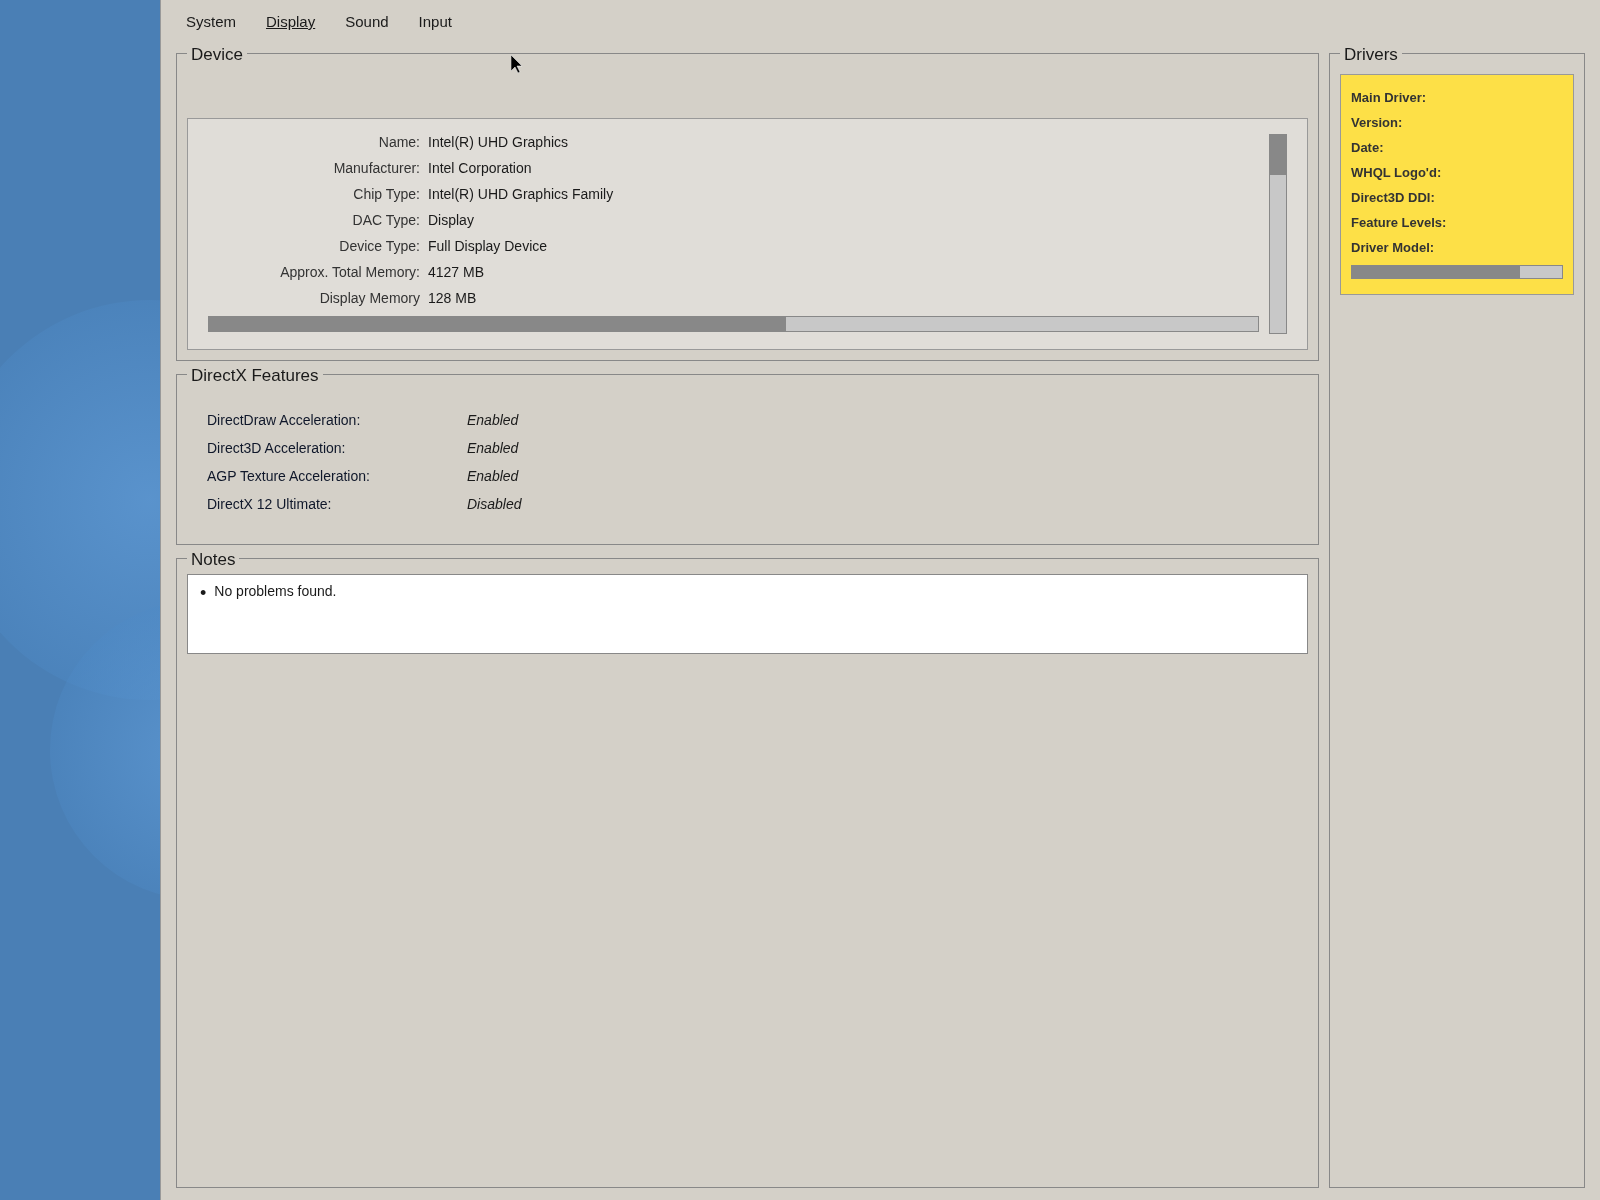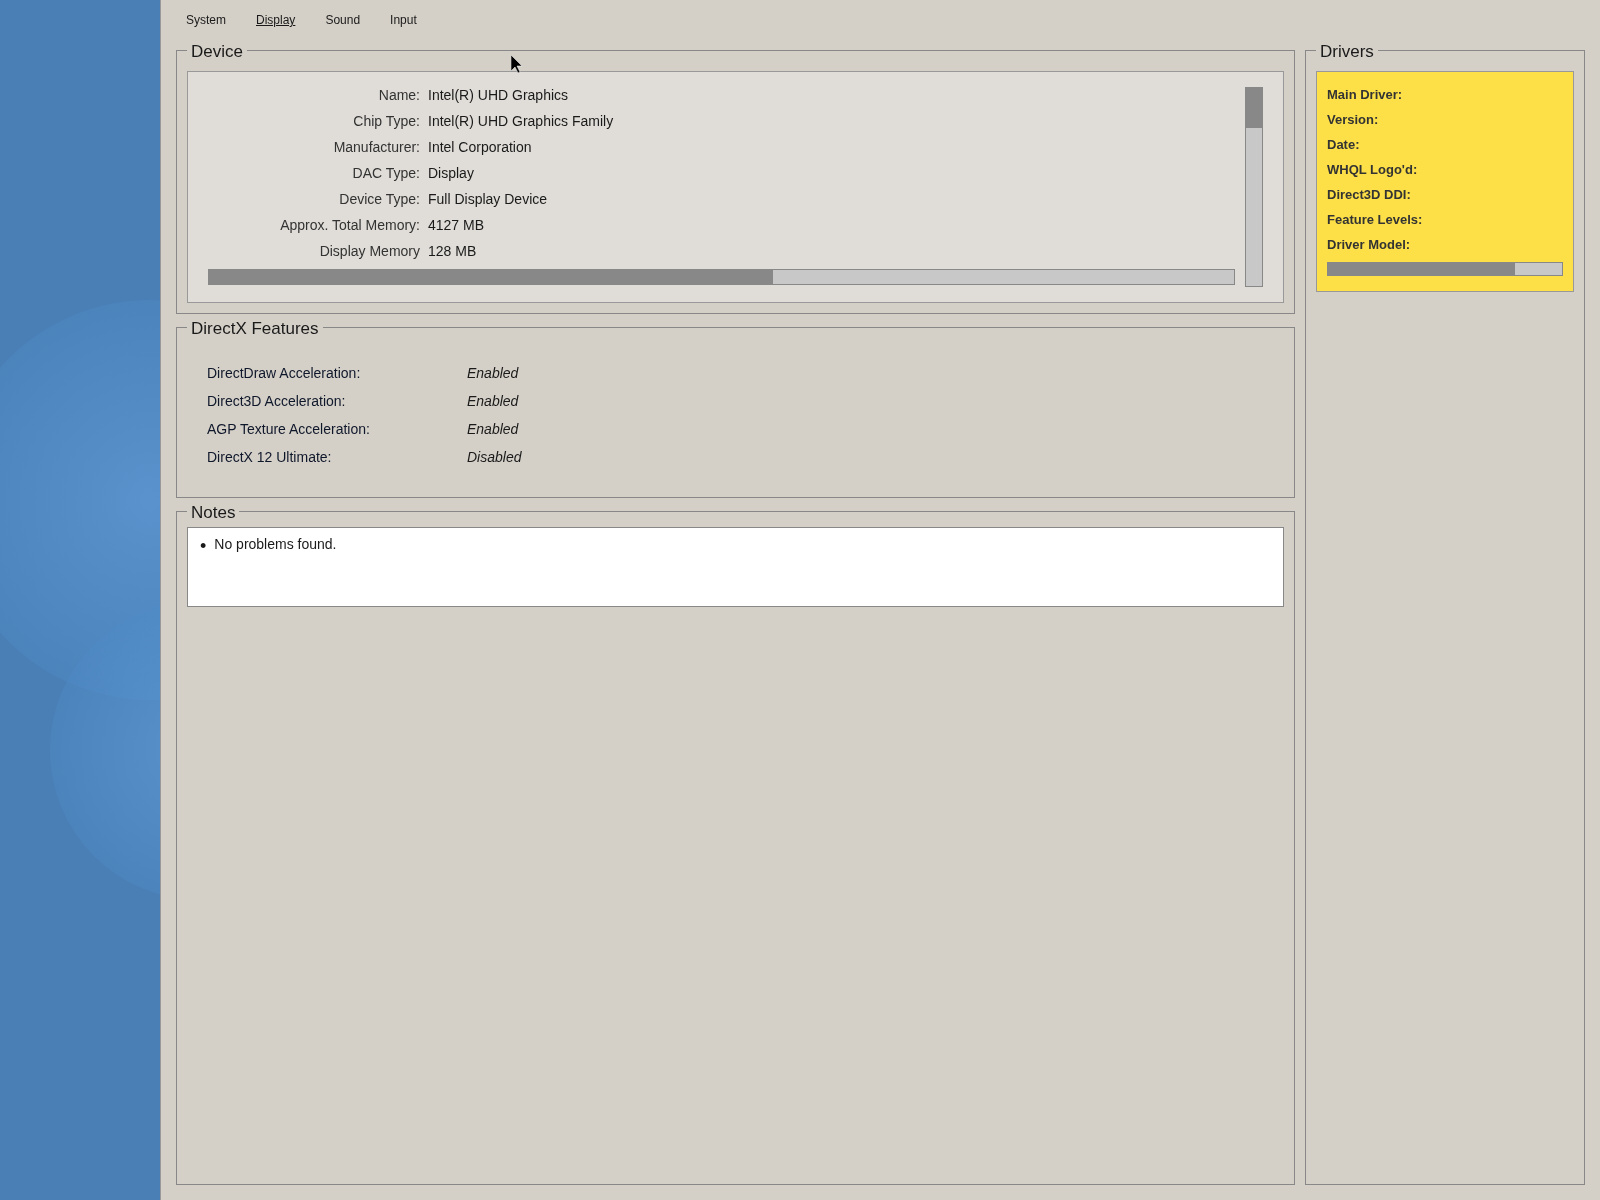--- a/index.html
+++ b/index.html
@@ -41,21 +41,21 @@
       border-left: 1px solid #999;
     }
 
     
     .menu-bar {
       display: flex;
       align-items: center;
       padding: 10px 20px;
       background: #d4d0c8;
       gap: 20px;
-      font-size: 12px;
+      font-size: 15px;
       color: #1a1a1a;
     }
 
     .menu-item {
       cursor: pointer;
       padding: 3px 5px;
     }
 
     .menu-item.active {
       text-decoration: underline;
@@ -101,20 +101,21 @@
       padding: 20px 10px 10px 10px;
       margin-top: 5px;
     }
 
     .device-inner {
       background: #e0ddd8;
       border: 1px solid #999;
       padding: 15px 20px;
       display: flex;
       gap: 10px;
+      margin-top: 44px;
     }
 
     .device-info {
       flex: 1;
     }
 
     .info-row {
       display: flex;
       margin-bottom: 10px;
       font-size: 14px;
@@ -212,21 +213,21 @@
       gap: 8px;
     }
 
     .bullet {
       font-size: 18px;
       line-height: 1.2;
     }
 
     
     .right-panel {
-      width: 280px;
+      width: 256px;
       display: flex;
       flex-direction: column;
       gap: 8px;
     }
 
     .drivers-section {
       padding: 20px 10px 10px 10px;
       margin-top: 5px;
       flex: 1;
     }
@@ -293,27 +294,27 @@
         <span class="section-label">Device</span>
         <div class="device-inner">
           <div class="device-info">
 
             <div class="info-row">
               <span class="info-label">Name:</span>
               <span class="info-value">Intel(R) UHD Graphics</span>
             </div>
 
             <div class="info-row">
+              <span class="info-label">Manufacturer:</span>
+              <span class="info-value">Intel Corporation</span>
+            </div>
+
+            <div class="info-row">
               <span class="info-label">Chip Type:</span>
               <span class="info-value">Intel(R) UHD Graphics Family</span>
-            </div>
-
-            <div class="info-row">
-              <span class="info-label">Manufacturer:</span>
-              <span class="info-value">Intel Corporation</span>
             </div>
 
             <div class="info-row">
               <span class="info-label">DAC Type:</span>
               <span class="info-value">Display</span>
             </div>
 
             <div class="info-row">
               <span class="info-label">Device Type:</span>
               <span class="info-value">Full Display Device</span>

